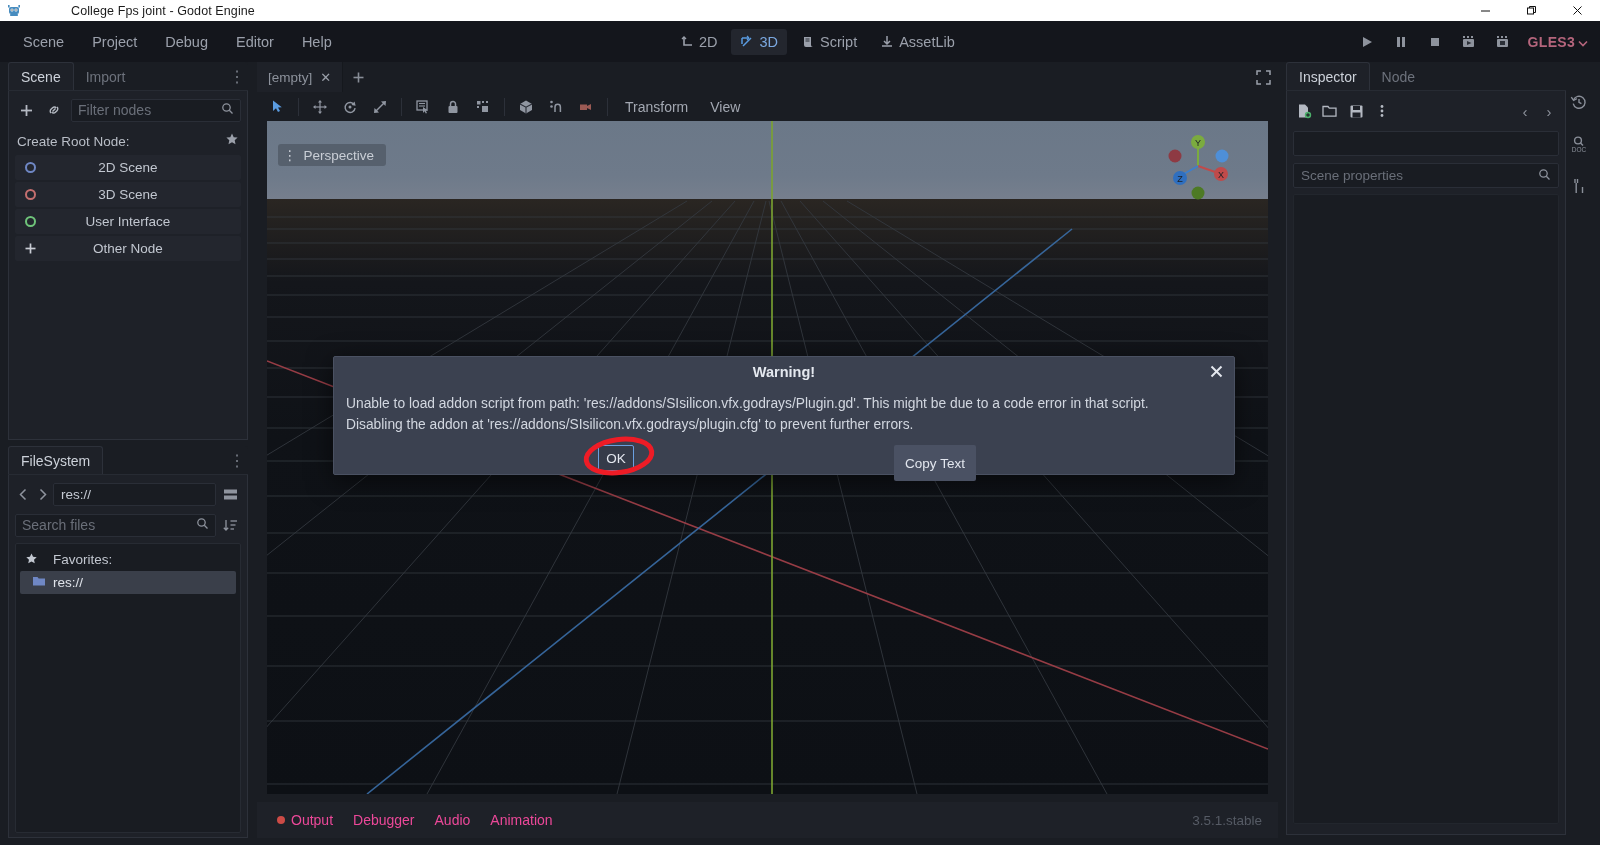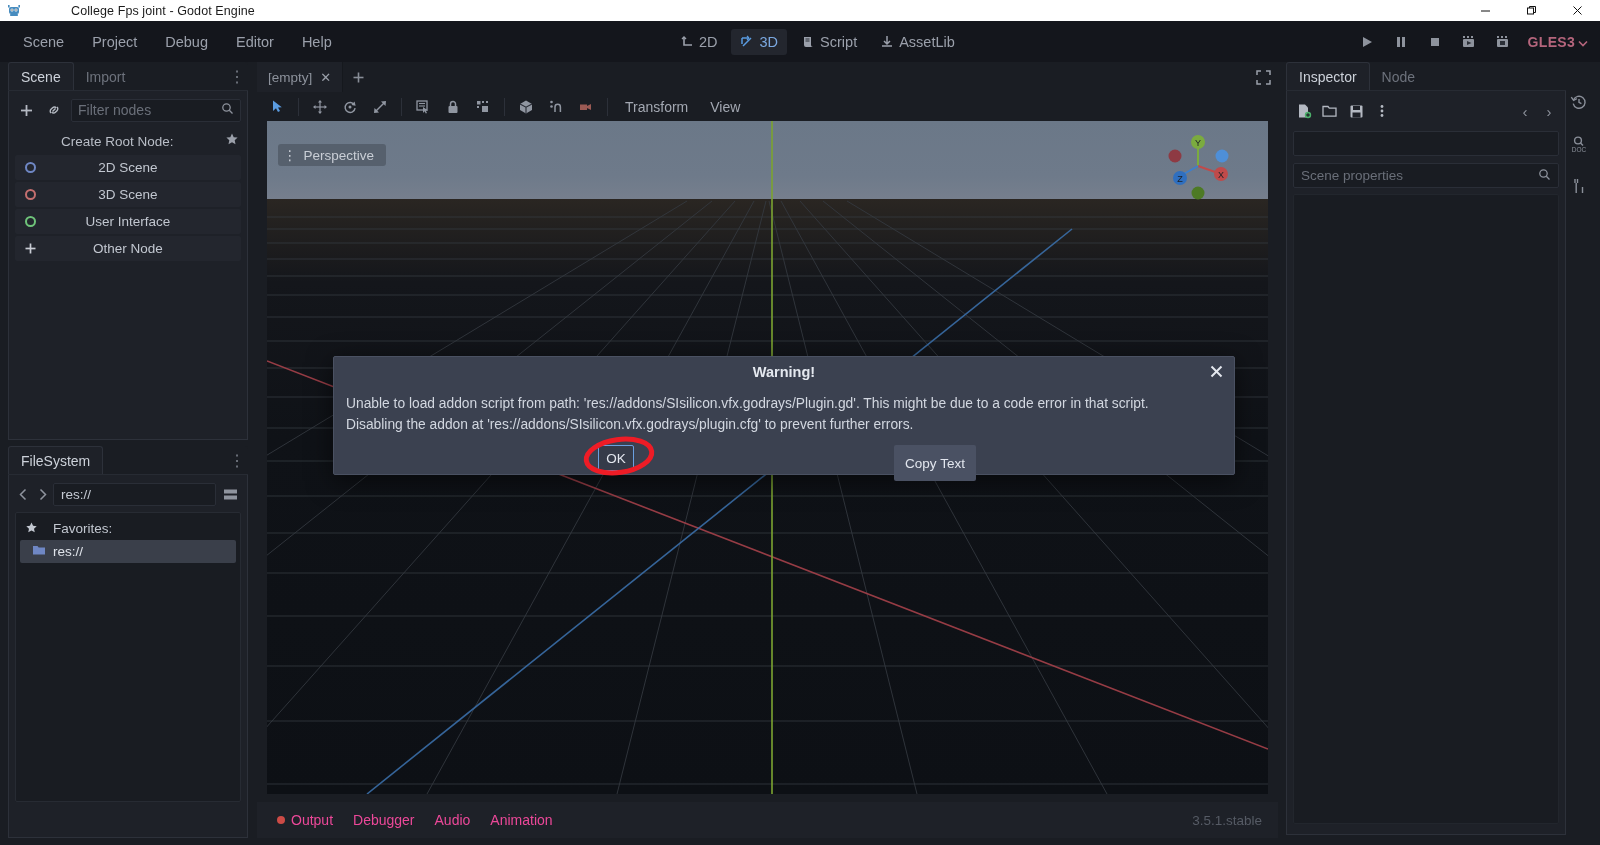--- a/index.html
+++ b/index.html
@@ -68,21 +68,21 @@
   .fs-dock .dock-body { height: 363px; }
 
   .toolrow { display: flex; align-items: center; gap: 6px; height: 26px; margin-bottom: 6px; }
   .ticon { width: 22px; height: 22px; display: flex; align-items: center;
     justify-content: center; color: #b4b9c2; border-radius: 3px; }
   .field { flex: 1; height: 23px; background: #191c22; border: 1px solid #2a2e37;
     border-radius: 2px; display: flex; align-items: center; padding: 0 6px; }
   .field .ph { font-size: 14px; color: #6a6f79; flex: 1; }
   .field .mag { color: #8c919b; }
 
-  .create-root { display: flex; align-items: center; height: 24px; padding: 0 2px; margin-left: 44px; }
+  .create-root { display: flex; align-items: center; height: 24px; padding: 0 2px; }
   .create-root .lbl { font-size: 13.5px; color: #b9bec7; }
   .create-root .star { margin-left: auto; color: #9ba0aa; }
 
   .root-item { display: flex; align-items: center; height: 25px; margin-top: 2px;
     background: #23262e; border-radius: 2px; position: relative; }
   .root-ico { width: 30px; display: flex; align-items: center; justify-content: center; }
   .root-lbl { position: absolute; left: 0; right: 0; text-align: center;
     font-size: 13.5px; color: #c2c7d0; }
   .ring { width: 11px; height: 11px; border-radius: 50%; border: 2px solid; }
 
@@ -408,20 +408,39 @@
           <span class="navi">
             <svg width="11" height="13" viewBox="0 0 11 13">
                 <polyline points="3.5,1.5 8.5,6.5 3.5,11.5" fill="none" stroke="#8f949e" stroke-width="1.5"></polyline>
               </svg>
           </span>
           <div class="pathbox">res://</div>
           <span class="split-ico">
             <svg width="17" height="15" viewBox="0 0 17 15">
                 <rect x="2" y="2.5" width="13" height="4" fill="#8f949e"></rect>
                 <rect x="2" y="8.5" width="13" height="4" fill="#8f949e"></rect>
+              </svg>
+          </span>
+        </div>
+        <div class="fs-path" style="margin-bottom:0">
+          <div class="field" style="height:23px">
+            <span class="ph">Search files</span>
+            <span class="mag">
+              <svg width="13" height="13" viewBox="0 0 13 13">
+                  <circle cx="5.5" cy="5.5" r="3.7" fill="none" stroke="#8c919b" stroke-width="1.3"></circle>
+                  <line x1="8.3" y1="8.3" x2="11.5" y2="11.5" stroke="#8c919b" stroke-width="1.3"></line>
+                </svg>
+            </span>
+          </div>
+          <span class="split-ico">
+            <svg width="17" height="15" viewBox="0 0 17 15">
+                <path d="M4 2 V12 M1.8 9.8 L4 12 L6.2 9.8" stroke="#8f949e" stroke-width="1.3" fill="none"></path>
+                <line x1="8.5" y1="3" x2="15" y2="3" stroke="#8f949e" stroke-width="1.3"></line>
+                <line x1="8.5" y1="7" x2="13.5" y2="7" stroke="#8f949e" stroke-width="1.3"></line>
+                <line x1="8.5" y1="11" x2="12" y2="11" stroke="#8f949e" stroke-width="1.3"></line>
               </svg>
           </span>
         </div>
 
         <div class="fs-tree">
           <div class="fav-row">
             <span>
               <svg width="13" height="13" viewBox="0 0 14 14">
                   <polygon points="7,1.5 8.7,5.2 12.6,5.6 9.7,8.3 10.5,12.2 7,10.2 3.5,12.2 4.3,8.3 1.4,5.6 5.3,5.2" fill="#c2c7d0"></polygon>
                 </svg>

